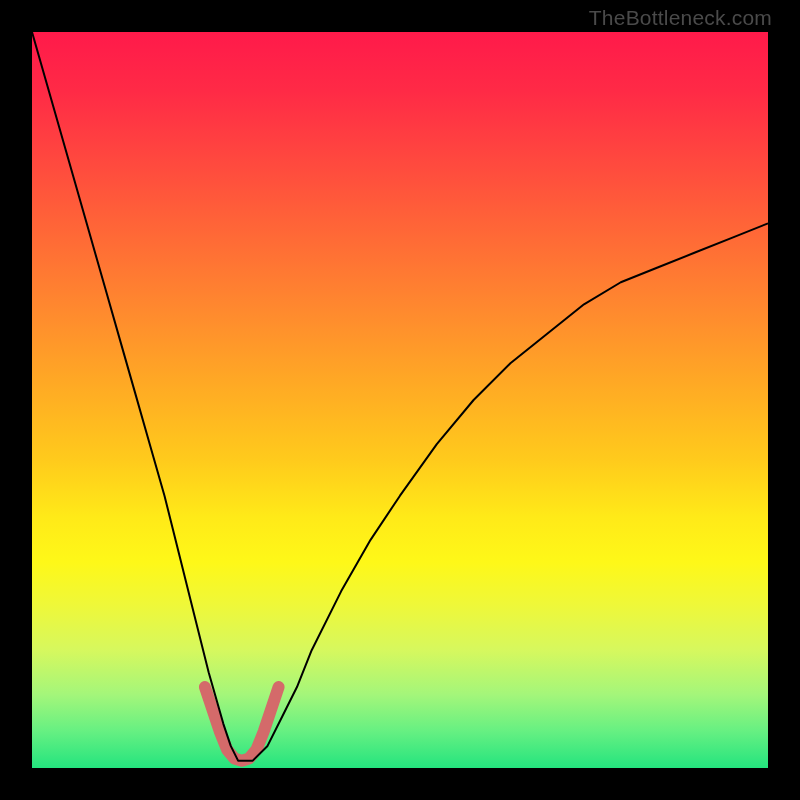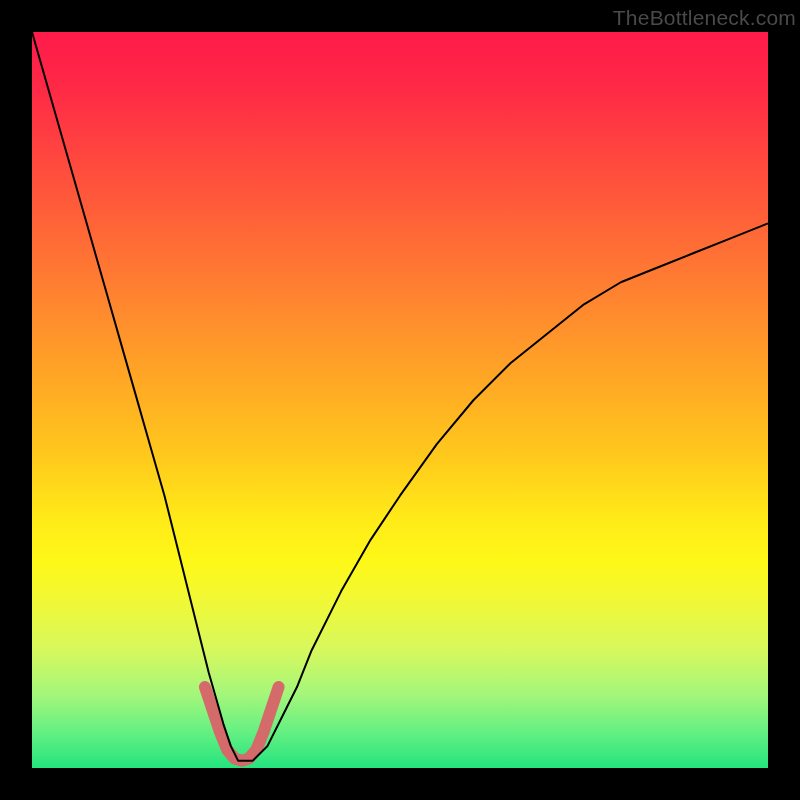--- a/index.html
+++ b/index.html
@@ -28,21 +28,21 @@
       #fef818 72%,
       #eef83a 78%,
       #d6f85e 84%,
       #a4f67a 90%,
       #66f082 95%,
       #24e47e 100%);
   }
   .watermark {
     position: absolute;
     top: 6px;
-    right: 4px;
+    right: 28px;
     color: #4a4a4a;
     font-family: Arial, Helvetica, sans-serif;
     font-size: 21px;
     letter-spacing: 0.2px;
     z-index: 5;
   }
   svg.curve {
     position: absolute;
     left: 0; top: 0;
     width: 736px;

